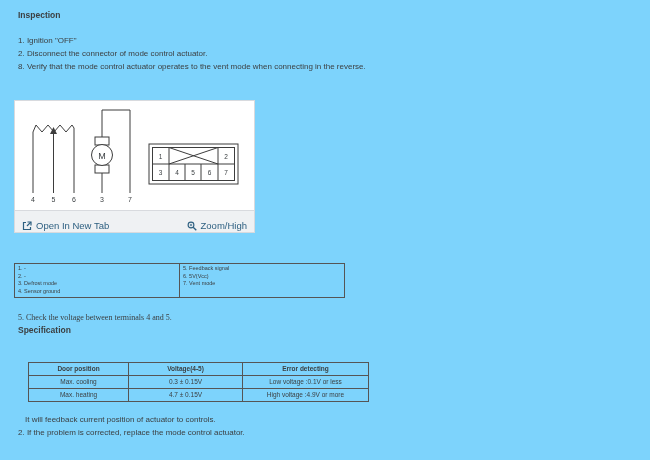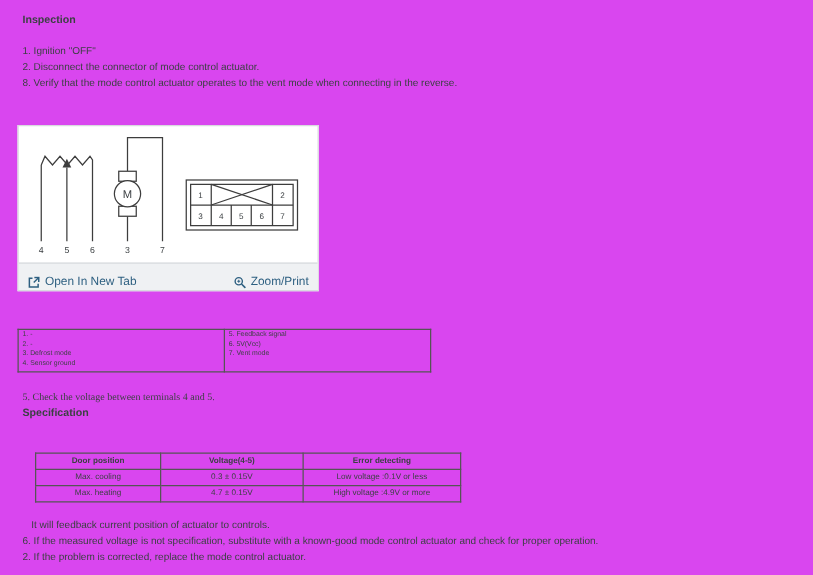--- a/index.html
+++ b/index.html
@@ -1,18 +1,18 @@
 <!DOCTYPE html>
 <html><head>
 <meta charset="utf-8">
 <style>
   html, body { margin:0; padding:0; background:#ffffff; }
   #page {
     position:relative; width:650px; height:460px; overflow:hidden;
-    background:#d946ef; color:#3c4043;
+    background:#7dd3fc; color:#3c4043;
     font-family:"Liberation Sans","DejaVu Sans",sans-serif;
     font-size:8px; line-height:13px;
   }
   .abs { position:absolute; }
 
   
   #inspection-heading { left:18px; top:9px; font-size:8.5px; font-weight:bold; }
   #spec-heading      { left:18px; top:324px; font-size:8.5px; font-weight:bold;text-align:right; }
 
   
@@ -139,21 +139,21 @@
       </a>
       <a class="viewer-link">
         <span>
           <svg width="10" height="10" viewBox="0 0 10 10">
             <circle cx="4" cy="4" r="2.9" fill="none" stroke="#2d5f80" stroke-width="1.1"></circle>
             <line x1="6.2" y1="6.2" x2="9.3" y2="9.3" stroke="#2d5f80" stroke-width="1.3"></line>
             <line x1="4" y1="2.8" x2="4" y2="5.2" stroke="#2d5f80" stroke-width="0.8"></line>
             <line x1="2.8" y1="4" x2="5.2" y2="4" stroke="#2d5f80" stroke-width="0.8"></line>
           </svg>
         </span>
-        <span>Zoom/Print</span>
+        <span>Zoom/High</span>
       </a>
     </div>
   </div>
 
   <table id="pin-legend" class="abs">
     <tbody>
         <tr>
       <td>
         <div>1. -</div>
         <div>2. -</div>
@@ -189,17 +189,16 @@
       <td>Max. heating</td>
       <td>4.7 ± 0.15V</td>
       <td>High voltage :4.9V or more</td>
     </tr>
   </tbody>
     </table>
 
   <div id="note-line" class="abs step-line">It will feedback current position of actuator to controls.</div>
 
   <div id="steps-bottom" class="abs">
-    <div class="step-line">6. If the measured voltage is not specification, substitute with a known-good mode control actuator and check for proper operation.</div>
     <div class="step-line">2. If the problem is corrected, replace the mode control actuator.</div>
   </div>
 
 </div>
 
 </body></html>

